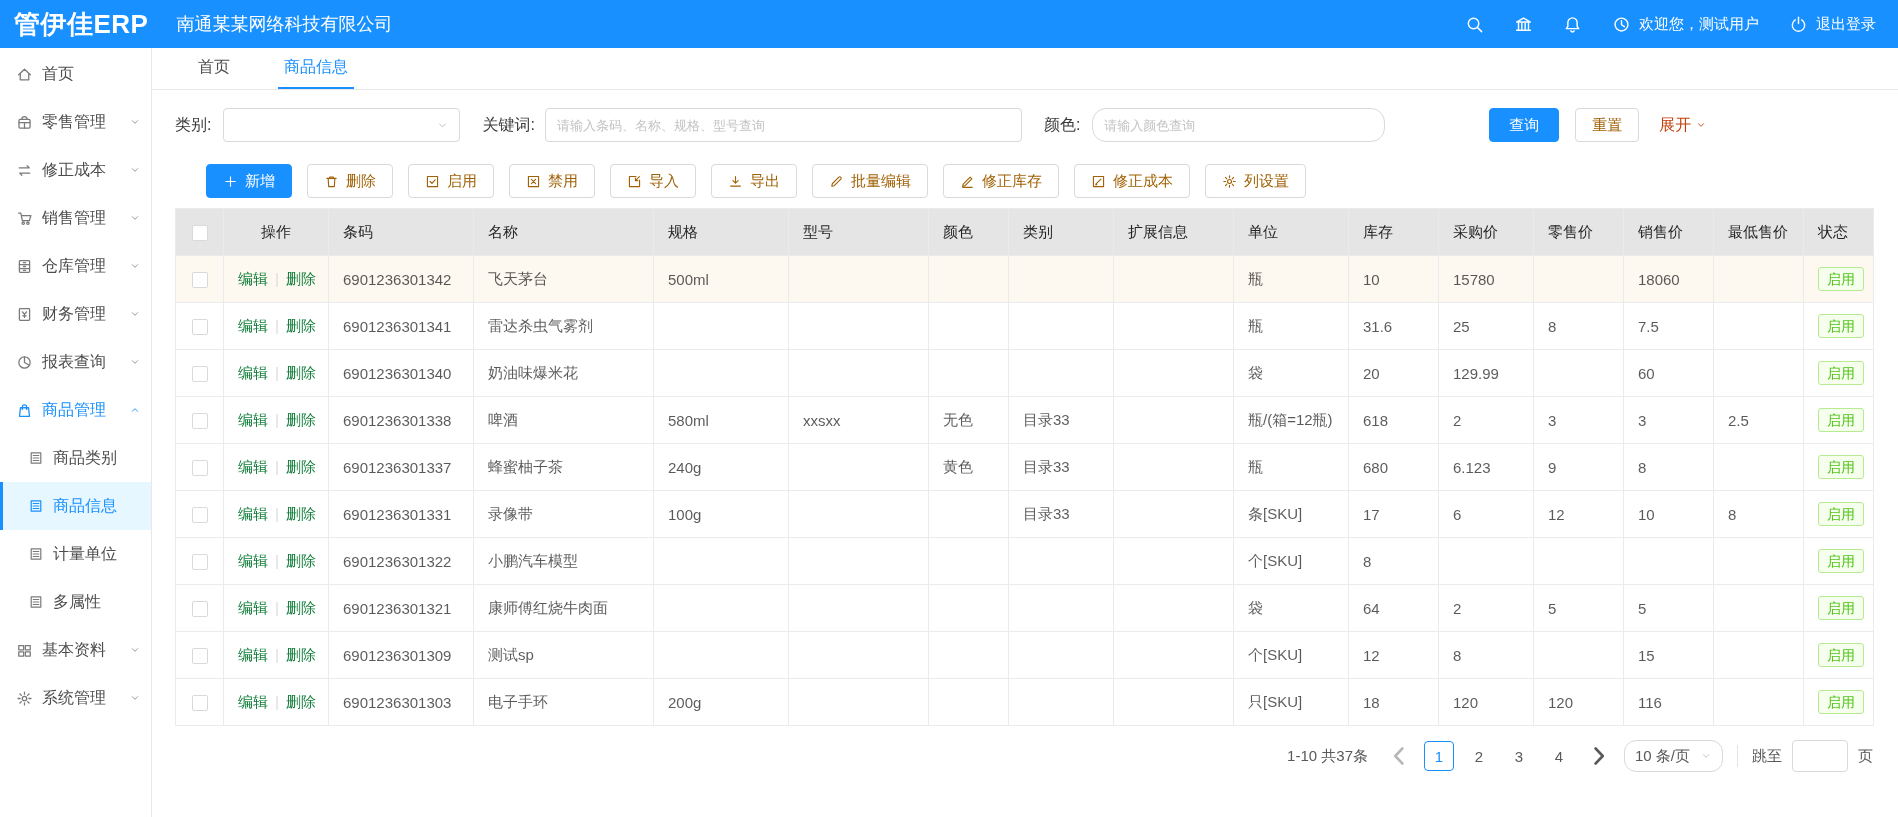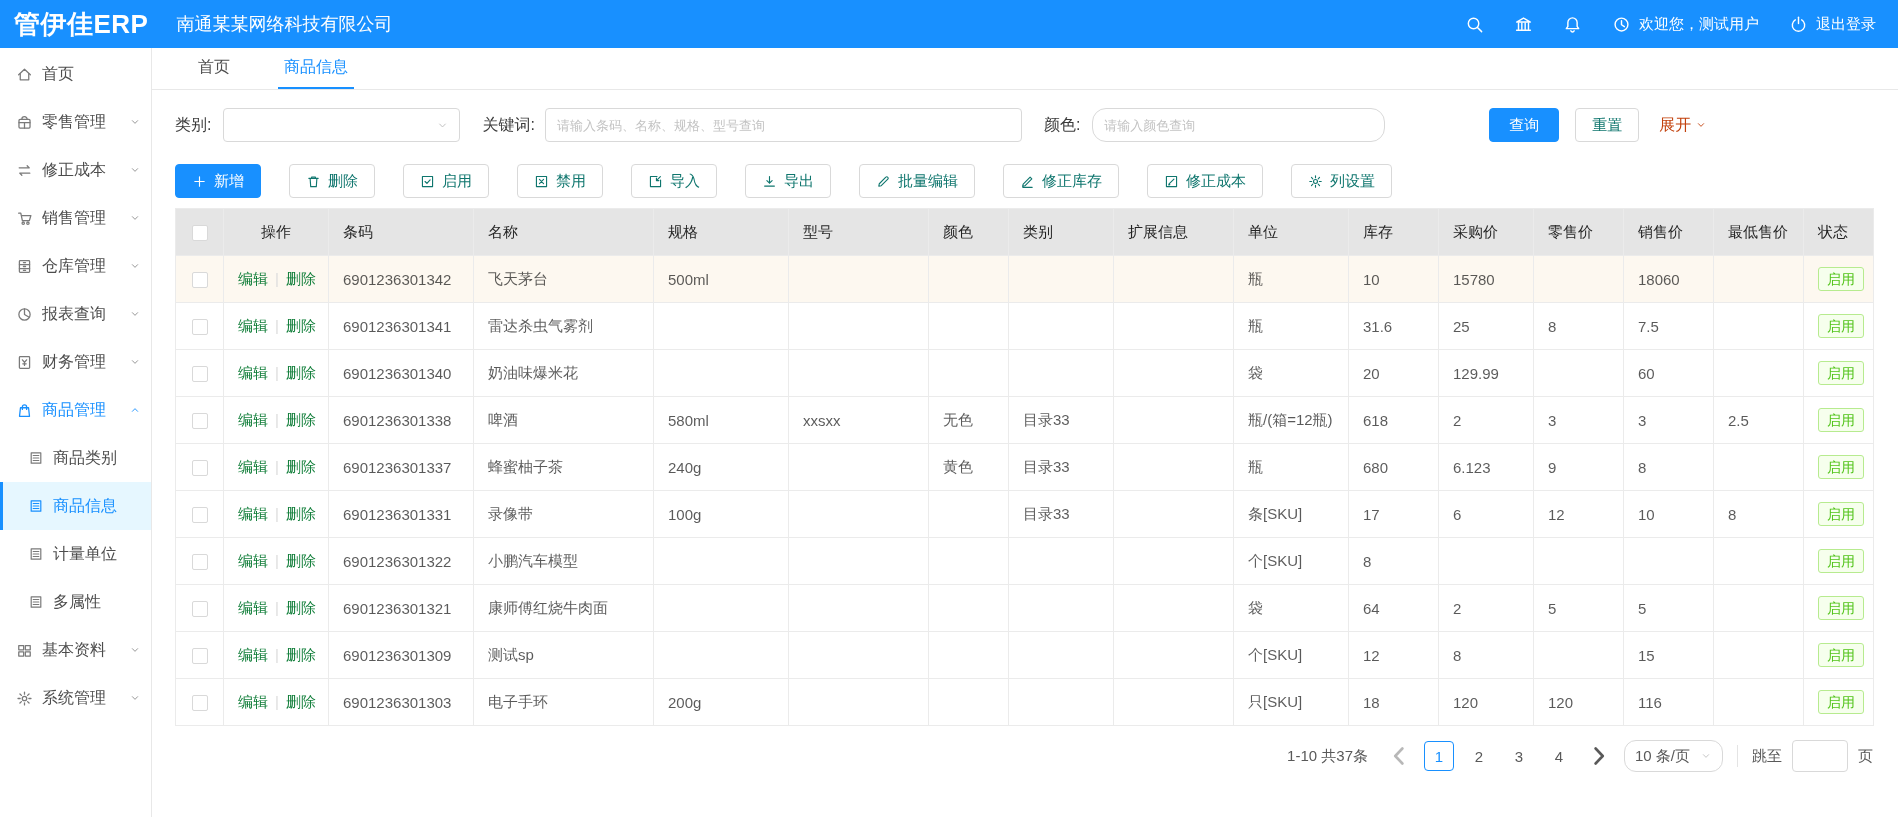--- a/index.html
+++ b/index.html
@@ -48,31 +48,31 @@
   .select-box { width:237px; height:34px; border:1px solid #d9d9d9; border-radius:4px; margin-left:12px;
     display:flex; align-items:center; justify-content:flex-end; padding-right:10px; color:#bfbfbf; background:#fff; cursor:pointer; }
   .select-box svg { width:13px; height:13px; }
   .f-input { height:34px; border:1px solid #d9d9d9; border-radius:4px; padding:0 11px; font-size:13px; color:#595959;
     font-family:"Liberation Sans","DejaVu Sans",sans-serif; background:#fff; }
   .f-input::placeholder { color:#c3c3c3; }
   .kw-label { margin-left:22px; }
   .kw-input { width:477px; margin-left:10px; }
   .color-label { margin-left:22px; }
   .color-input { width:293px; margin-left:12px;border-radius:14px; }
-  .btn { height:34px; border:1px solid #d9d9d9; border-radius:4px; background:#fff; color:#0f766e;
+  .btn { height:34px; border:1px solid #d9d9d9; border-radius:4px; background:#fff; color:#a16207;
     font-size:15px; padding:0 16px; cursor:pointer; display:inline-flex; align-items:center; gap:7px;
     font-family:"Liberation Sans","DejaVu Sans",sans-serif; white-space:nowrap; }
   .btn.primary { background:#1890ff; border-color:#1890ff; color:#fff; }
   .search-btn { margin-left:104px; padding:0 19px; }
   .reset-btn { margin-left:16px; }
   .expand-link { margin-left:20px; color:#c2410c; font-size:16px; display:inline-flex; align-items:center; gap:4px; cursor:pointer; }
   .expand-link svg { width:12px; height:12px; }
 
   
-  .toolbar { display:flex; align-items:center; gap:28px; margin-top:22px; }
+  .toolbar { display:flex; align-items:center; gap:15px; margin-top:22px;margin-left:31px; }
   .toolbar .btn svg { width:15px; height:15px; }
 
   
   table { border-collapse:collapse; table-layout:fixed; width:1698px; margin-top:10px; font-size:15px; }
   th, td { border:1px solid #ebebeb; height:47px; padding:0 14px; text-align:left; overflow:hidden;
     white-space:nowrap; font-weight:normal; }
   thead th { background:#e5e5e5; color:rgba(0,0,0,0.85);margin-top:7px; }
   tbody td { color:rgba(0,0,0,0.65); }
   tr.hl td { background:#fdf8f0; }
   .cell-center { text-align:center; }
@@ -210,39 +210,39 @@
           <span>仓库管理</span>
           <span class="chev">
             <svg viewBox="0 0 16 16" fill="none" stroke="currentColor" stroke-width="1.2" stroke-linecap="round" stroke-linejoin="round">
               <path d="M4.5 6.2 8 9.8l3.5-3.6"></path>
             </svg>
           </span>
         </div>
         <div class="menu-item">
           <span class="icon">
             <svg viewBox="0 0 16 16" fill="none" stroke="currentColor" stroke-width="1.2" stroke-linecap="round" stroke-linejoin="round">
+              <rect x="3.2" y="2.5" width="9.6" height="11" rx="0.8"></rect>
+              <path d="M6 5.5l2 2.3 2-2.3M8 7.8v3M6.4 9.2h3.2"></path>
+            </svg>
+          </span>
+          <span>财务管理</span>
+          <span class="chev">
+            <svg viewBox="0 0 16 16" fill="none" stroke="currentColor" stroke-width="1.2" stroke-linecap="round" stroke-linejoin="round">
+              <path d="M4.5 6.2 8 9.8l3.5-3.6"></path>
+            </svg>
+          </span>
+        </div>
+        <div class="menu-item">
+          <span class="icon">
+            <svg viewBox="0 0 16 16" fill="none" stroke="currentColor" stroke-width="1.2" stroke-linecap="round" stroke-linejoin="round">
               <circle cx="8" cy="8" r="5.3"></circle>
               <path d="M8 2.7V8l4.4 2.6"></path>
             </svg>
           </span>
           <span>报表查询</span>
-          <span class="chev">
-            <svg viewBox="0 0 16 16" fill="none" stroke="currentColor" stroke-width="1.2" stroke-linecap="round" stroke-linejoin="round">
-              <path d="M4.5 6.2 8 9.8l3.5-3.6"></path>
-            </svg>
-          </span>
-        </div>
-        <div class="menu-item">
-          <span class="icon">
-            <svg viewBox="0 0 16 16" fill="none" stroke="currentColor" stroke-width="1.2" stroke-linecap="round" stroke-linejoin="round">
-              <rect x="3.2" y="2.5" width="9.6" height="11" rx="0.8"></rect>
-              <path d="M6 5.5l2 2.3 2-2.3M8 7.8v3M6.4 9.2h3.2"></path>
-            </svg>
-          </span>
-          <span>财务管理</span>
           <span class="chev">
             <svg viewBox="0 0 16 16" fill="none" stroke="currentColor" stroke-width="1.2" stroke-linecap="round" stroke-linejoin="round">
               <path d="M4.5 6.2 8 9.8l3.5-3.6"></path>
             </svg>
           </span>
         </div>
         <div class="menu-item parent-active">
           <span class="icon">
             <svg viewBox="0 0 16 16" fill="none" stroke="currentColor" stroke-width="1.2" stroke-linecap="round" stroke-linejoin="round">
               <path d="M4.2 5.4h7.6l.9 8.1H3.3z"></path>

